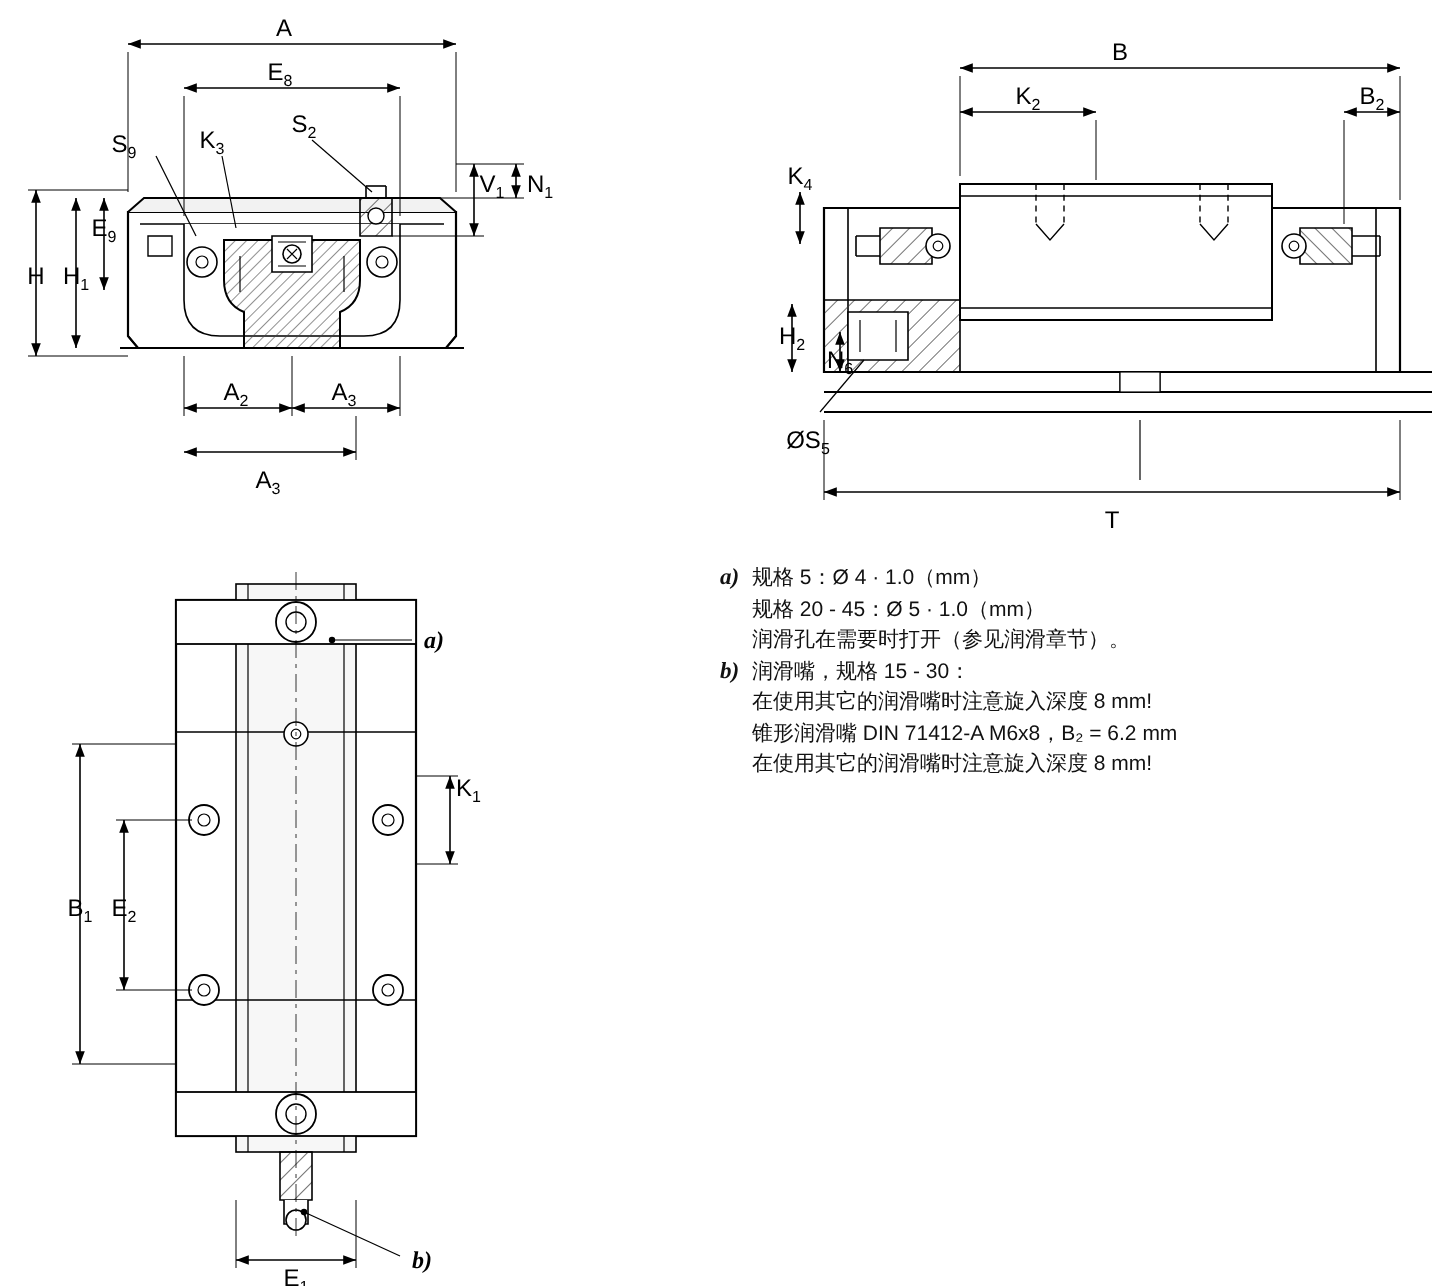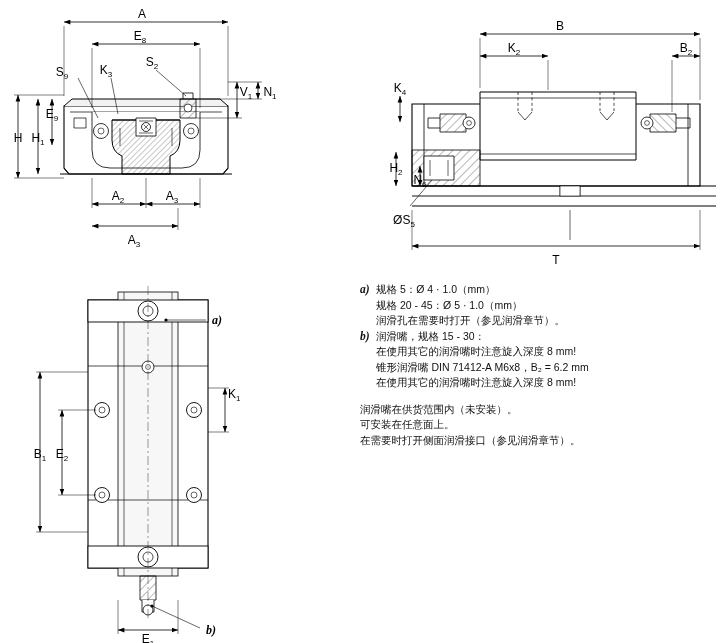--- a/index.html
+++ b/index.html
@@ -308,20 +308,15 @@
       <div class="note-lines">
         <div>润滑嘴，规格 15 - 30：</div>
         <div>在使用其它的润滑嘴时注意旋入深度 8 mm!</div>
         <div>锥形润滑嘴 DIN 71412-A M6x8，B₂ = 6.2 mm</div>
         <div>在使用其它的润滑嘴时注意旋入深度 8 mm!</div>
       </div>
     </div>
 
     <div class="gap"></div>
 
-    <div class="tail">
-      <div>润滑嘴在供货范围内（未安装）。</div>
-      <div>可安装在任意面上。</div>
-      <div>在需要时打开侧面润滑接口（参见润滑章节）。</div>
-    </div>
 
   </div>
 </div>
 
 </body></html>

